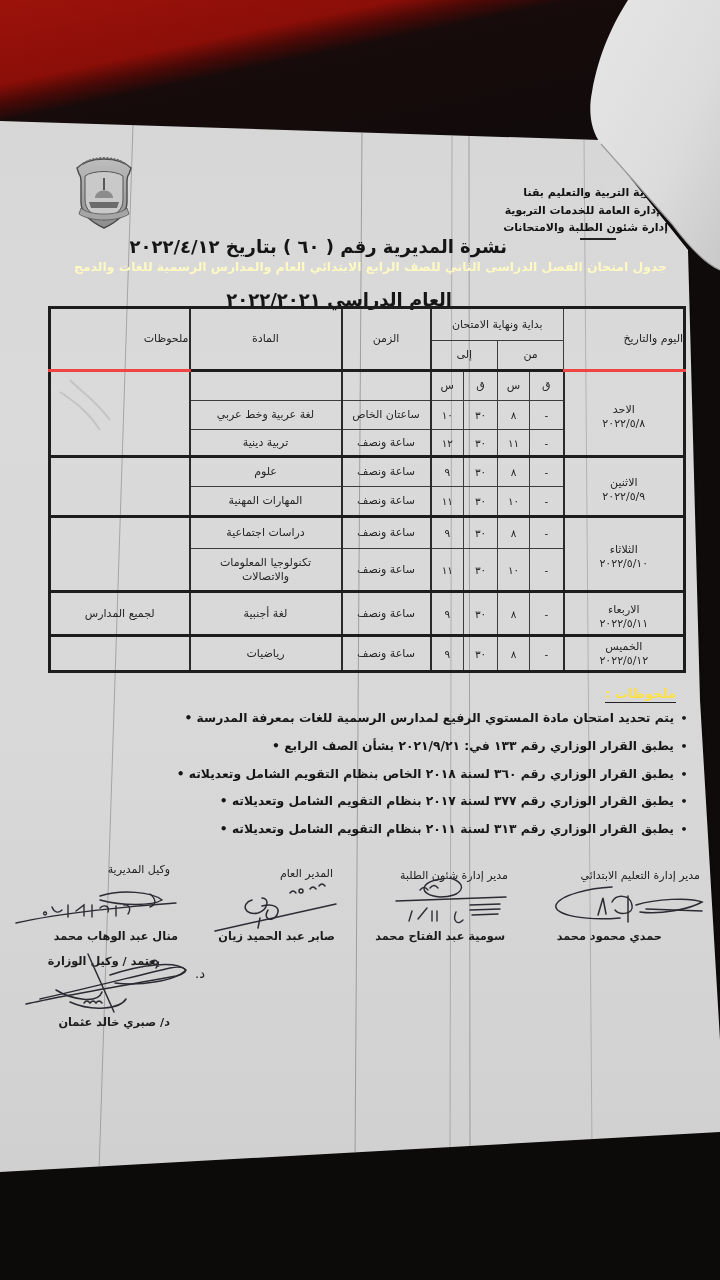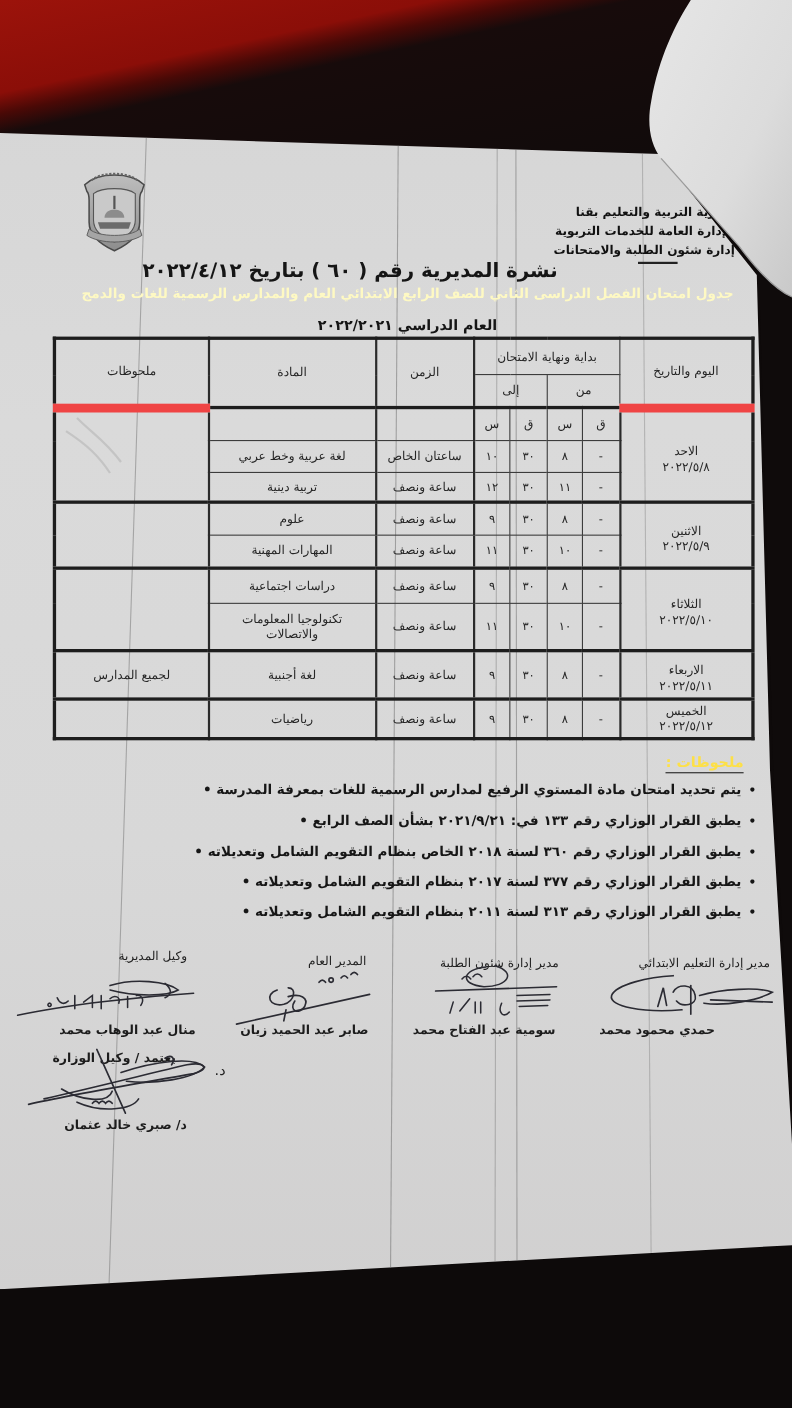--- a/index.html
+++ b/index.html
@@ -13,28 +13,28 @@
   .paper svg.artifacts { position:absolute; left:0; top:0; }
   .content { position:absolute; left:0; top:0; width:720px; height:1280px; direction:rtl; color:#1a1a1a; }
   .abs { position:absolute; white-space:nowrap; }
 
   .org { right:52px; top:184px; font-size:11px; font-weight:bold; line-height:17.5px; text-align:right; color:#111; }
   .org-underline { position:absolute; left:580px; top:238px; width:36px; height:1.5px; background:#222; }
   .crest { position:absolute; left:73px; top:150px; width:62px; height:80px; }
 
   .bulletin { right:213px; top:236px; font-size:18px; font-weight:bold; color:#151515; }
   .title { right:53px; top:259px; font-size:12.4px; font-weight:bold; color:#fef9c3; }
-  .year { right:268px; top:289px; font-size:13px; font-weight:bold; color:#151515; }
+  .year { right:268px; top:289px; font-size:18px; font-weight:bold; color:#151515; }
 
   table.sched { position:absolute; left:48px; top:306px; width:635px; border-collapse:collapse; table-layout:fixed;
     direction:rtl; border:3px solid #1d1d1d; font-size:11px; color:#262626; }
   .sched th, .sched td { border:1px solid #3c3c3c; padding:0; text-align:center; vertical-align:middle;
     font-weight:normal; overflow:hidden; line-height:14px; }
   .sched thead tr:last-child th { border-bottom:3px solid #1d1d1d; }
-  .sched th.hdr-day, .sched th.hdr-notes { border-bottom:8px solid #ef4444; }
+  .sched th.hdr-day, .sched th.hdr-notes { border-bottom:3px solid #ef4444;text-align:right; }
   .sched tr.g-start > td { border-top:3px solid #1d1d1d; }
   .sched td.day { border-left:2px solid #2a2a2a; padding-top:6px; }
   .sched td.note, .sched th.hdr-notes { border-right:2px solid #2a2a2a; }
   .sched td.dur, .sched th.hdr-dur { border-right:2px solid #2a2a2a; border-left:2px solid #2a2a2a; }
   .sched td.num { font-size:10.5px; }
   .sched td.note { font-size:11px; }
 
   .notes-head { right:44px; top:686px; font-size:13px; font-weight:bold; color:#fde047;
     border-bottom:1.5px solid #222; padding-bottom:1px; }
   .note-line { right:26px; font-size:12.3px; font-weight:bold; color:#161616; }
@@ -234,21 +234,21 @@
       <span class="bullet">•</span><span>يطبق القرار الوزاري رقم ٣٦٠ لسنة ٢٠١٨ الخاص بنظام التقويم الشامل وتعديلاته •</span>
     </div>
     <div class="abs note-line" style="top:794px">
       <span class="bullet">•</span><span>يطبق القرار الوزاري رقم ٣٧٧ لسنة ٢٠١٧ بنظام التقويم الشامل وتعديلاته •</span>
     </div>
     <div class="abs note-line" style="top:822px">
       <span class="bullet">•</span><span>يطبق القرار الوزاري رقم ٣١٣ لسنة ٢٠١١ بنظام التقويم الشامل وتعديلاته •</span>
     </div>
 
     <div class="abs sig-title" style="right:20px; top:869px">مدير إدارة التعليم الابتدائي</div>
-    <div class="abs sig-name" style="right:70px; top:930px">حمدي محمود محمد</div>
+    <div class="abs sig-name" style="right:58px; top:930px">حمدي محمود محمد</div>
 
     <div class="abs sig-title" style="right:212px; top:869px">مدير إدارة شئون الطلبة</div>
     <div class="abs sig-name" style="right:215px; top:930px">سومية عبد الفتاح محمد</div>
 
     <div class="abs sig-title" style="right:387px; top:867px">المدير العام</div>
     <div class="abs sig-name" style="right:385px; top:930px">صابر عبد الحميد زيان</div>
 
     <div class="abs sig-title" style="right:550px; top:863px">وكيل المديرية</div>
     <div class="abs sig-name" style="right:542px; top:930px">منال عبد الوهاب محمد</div>
 

